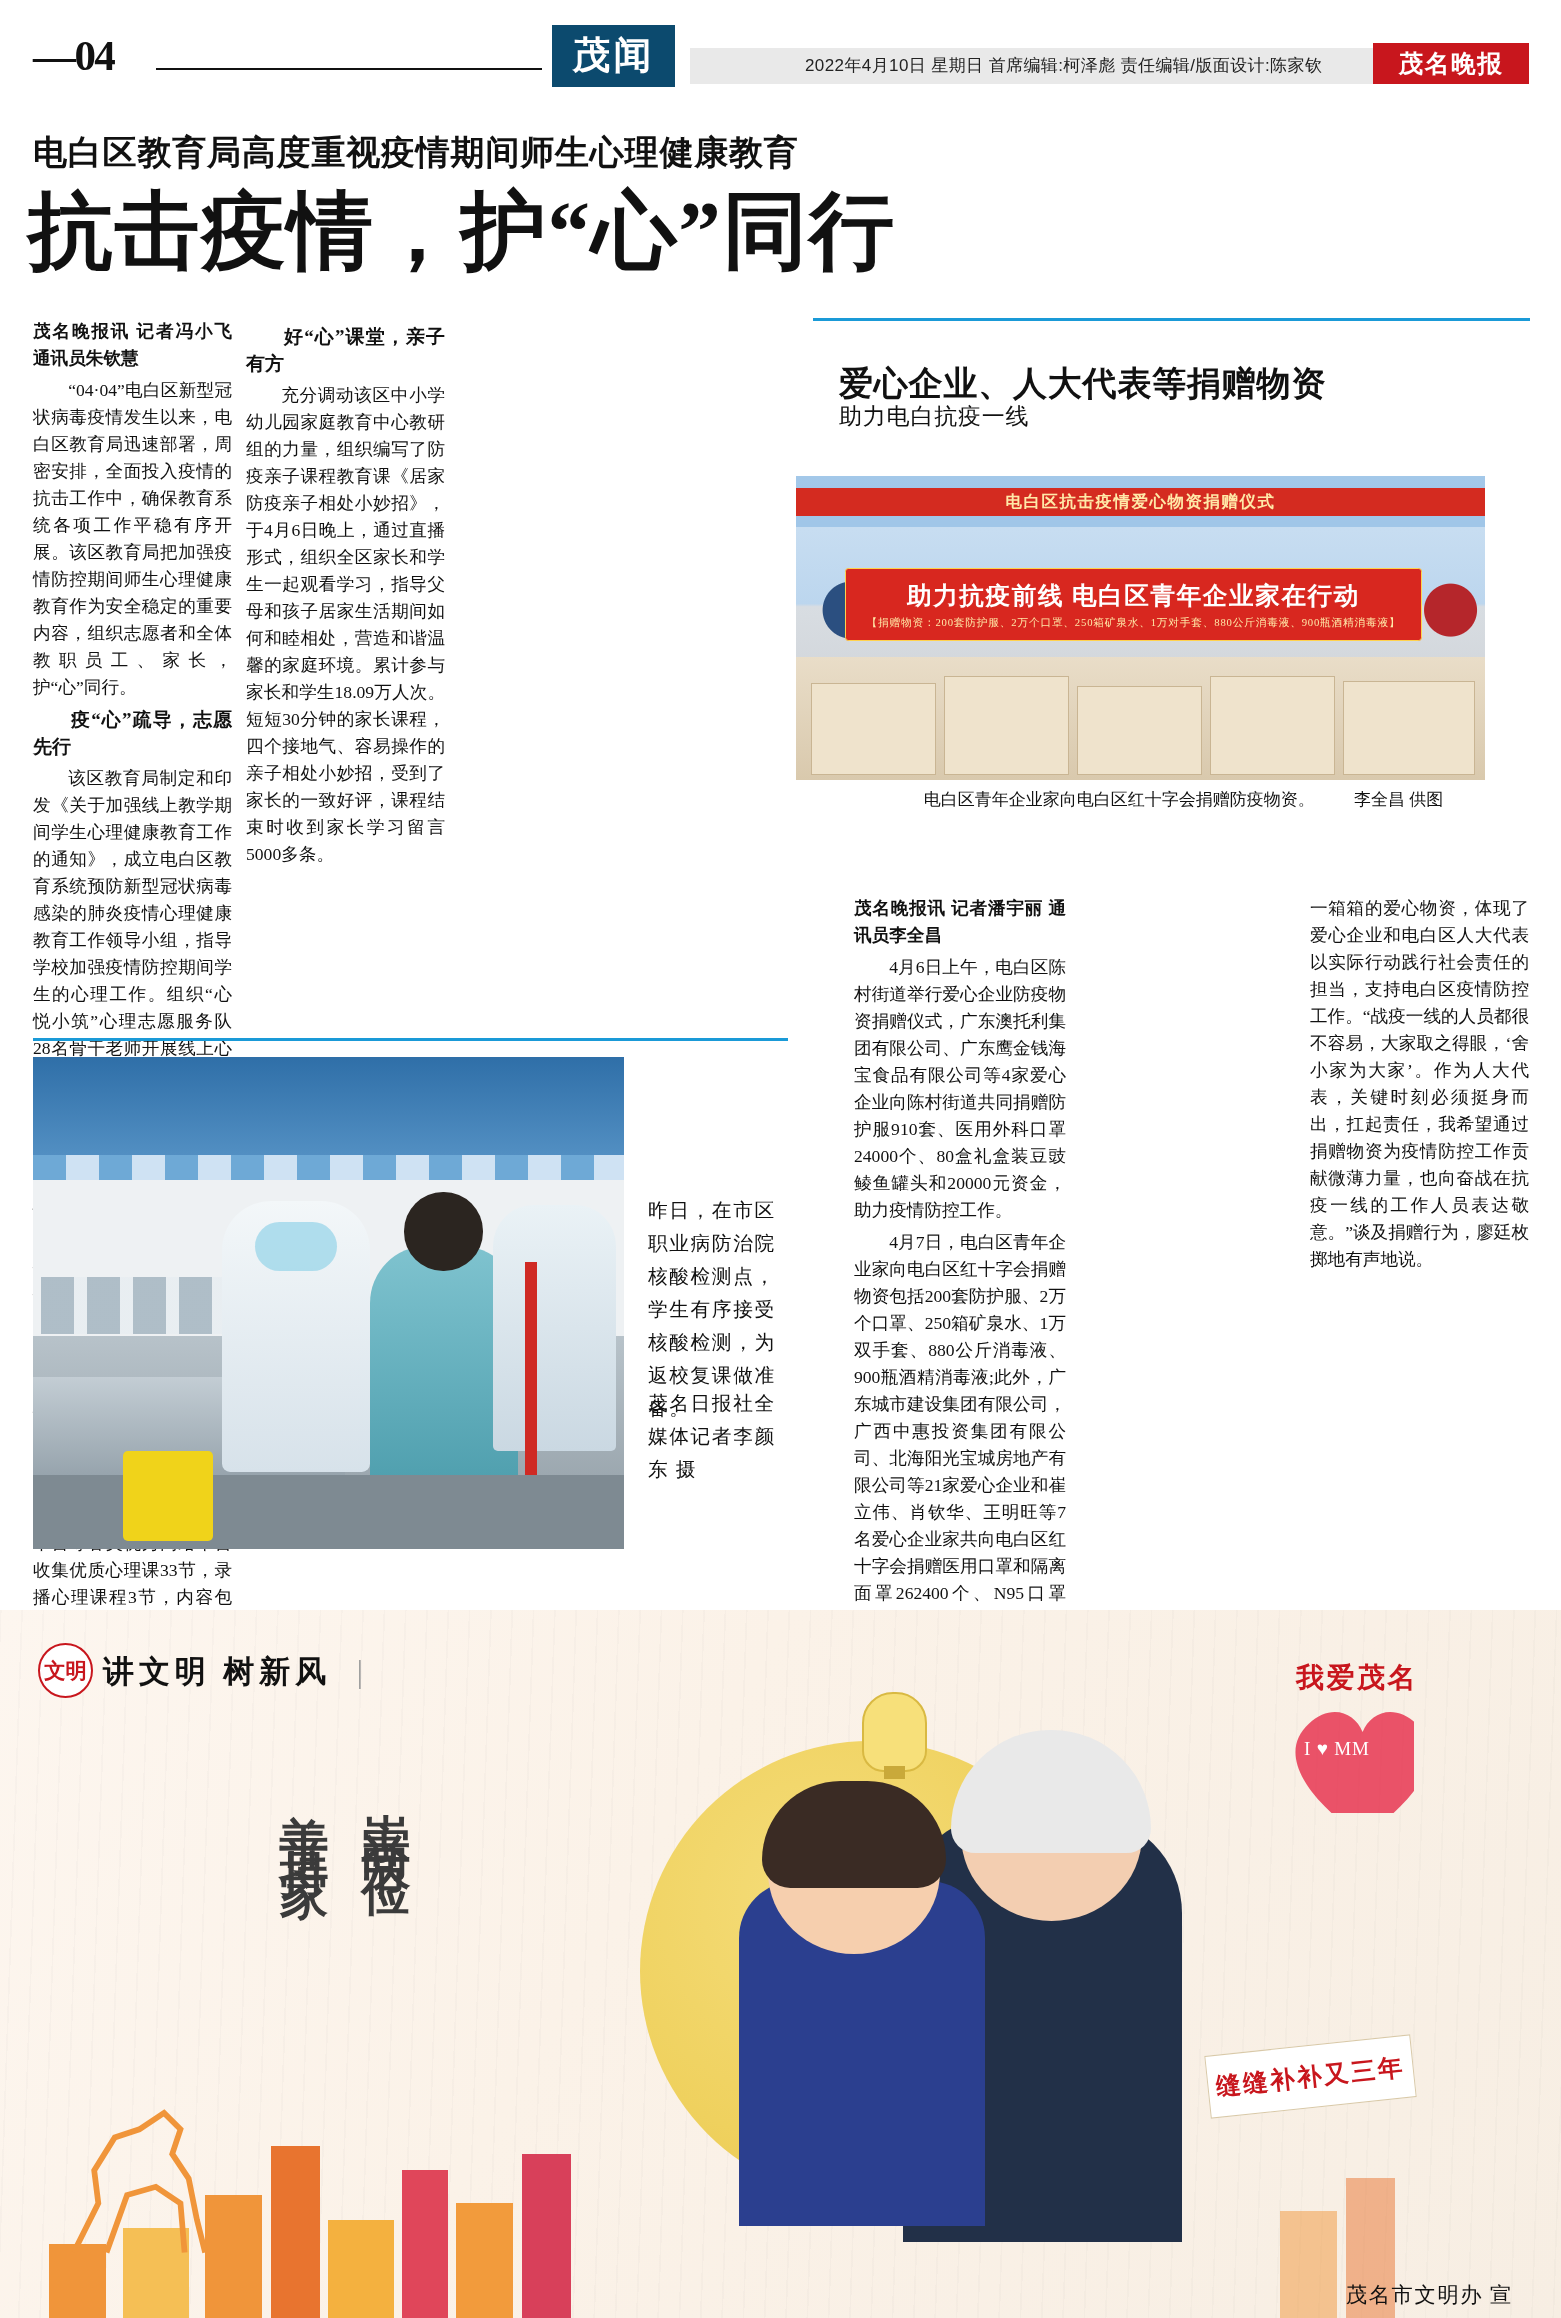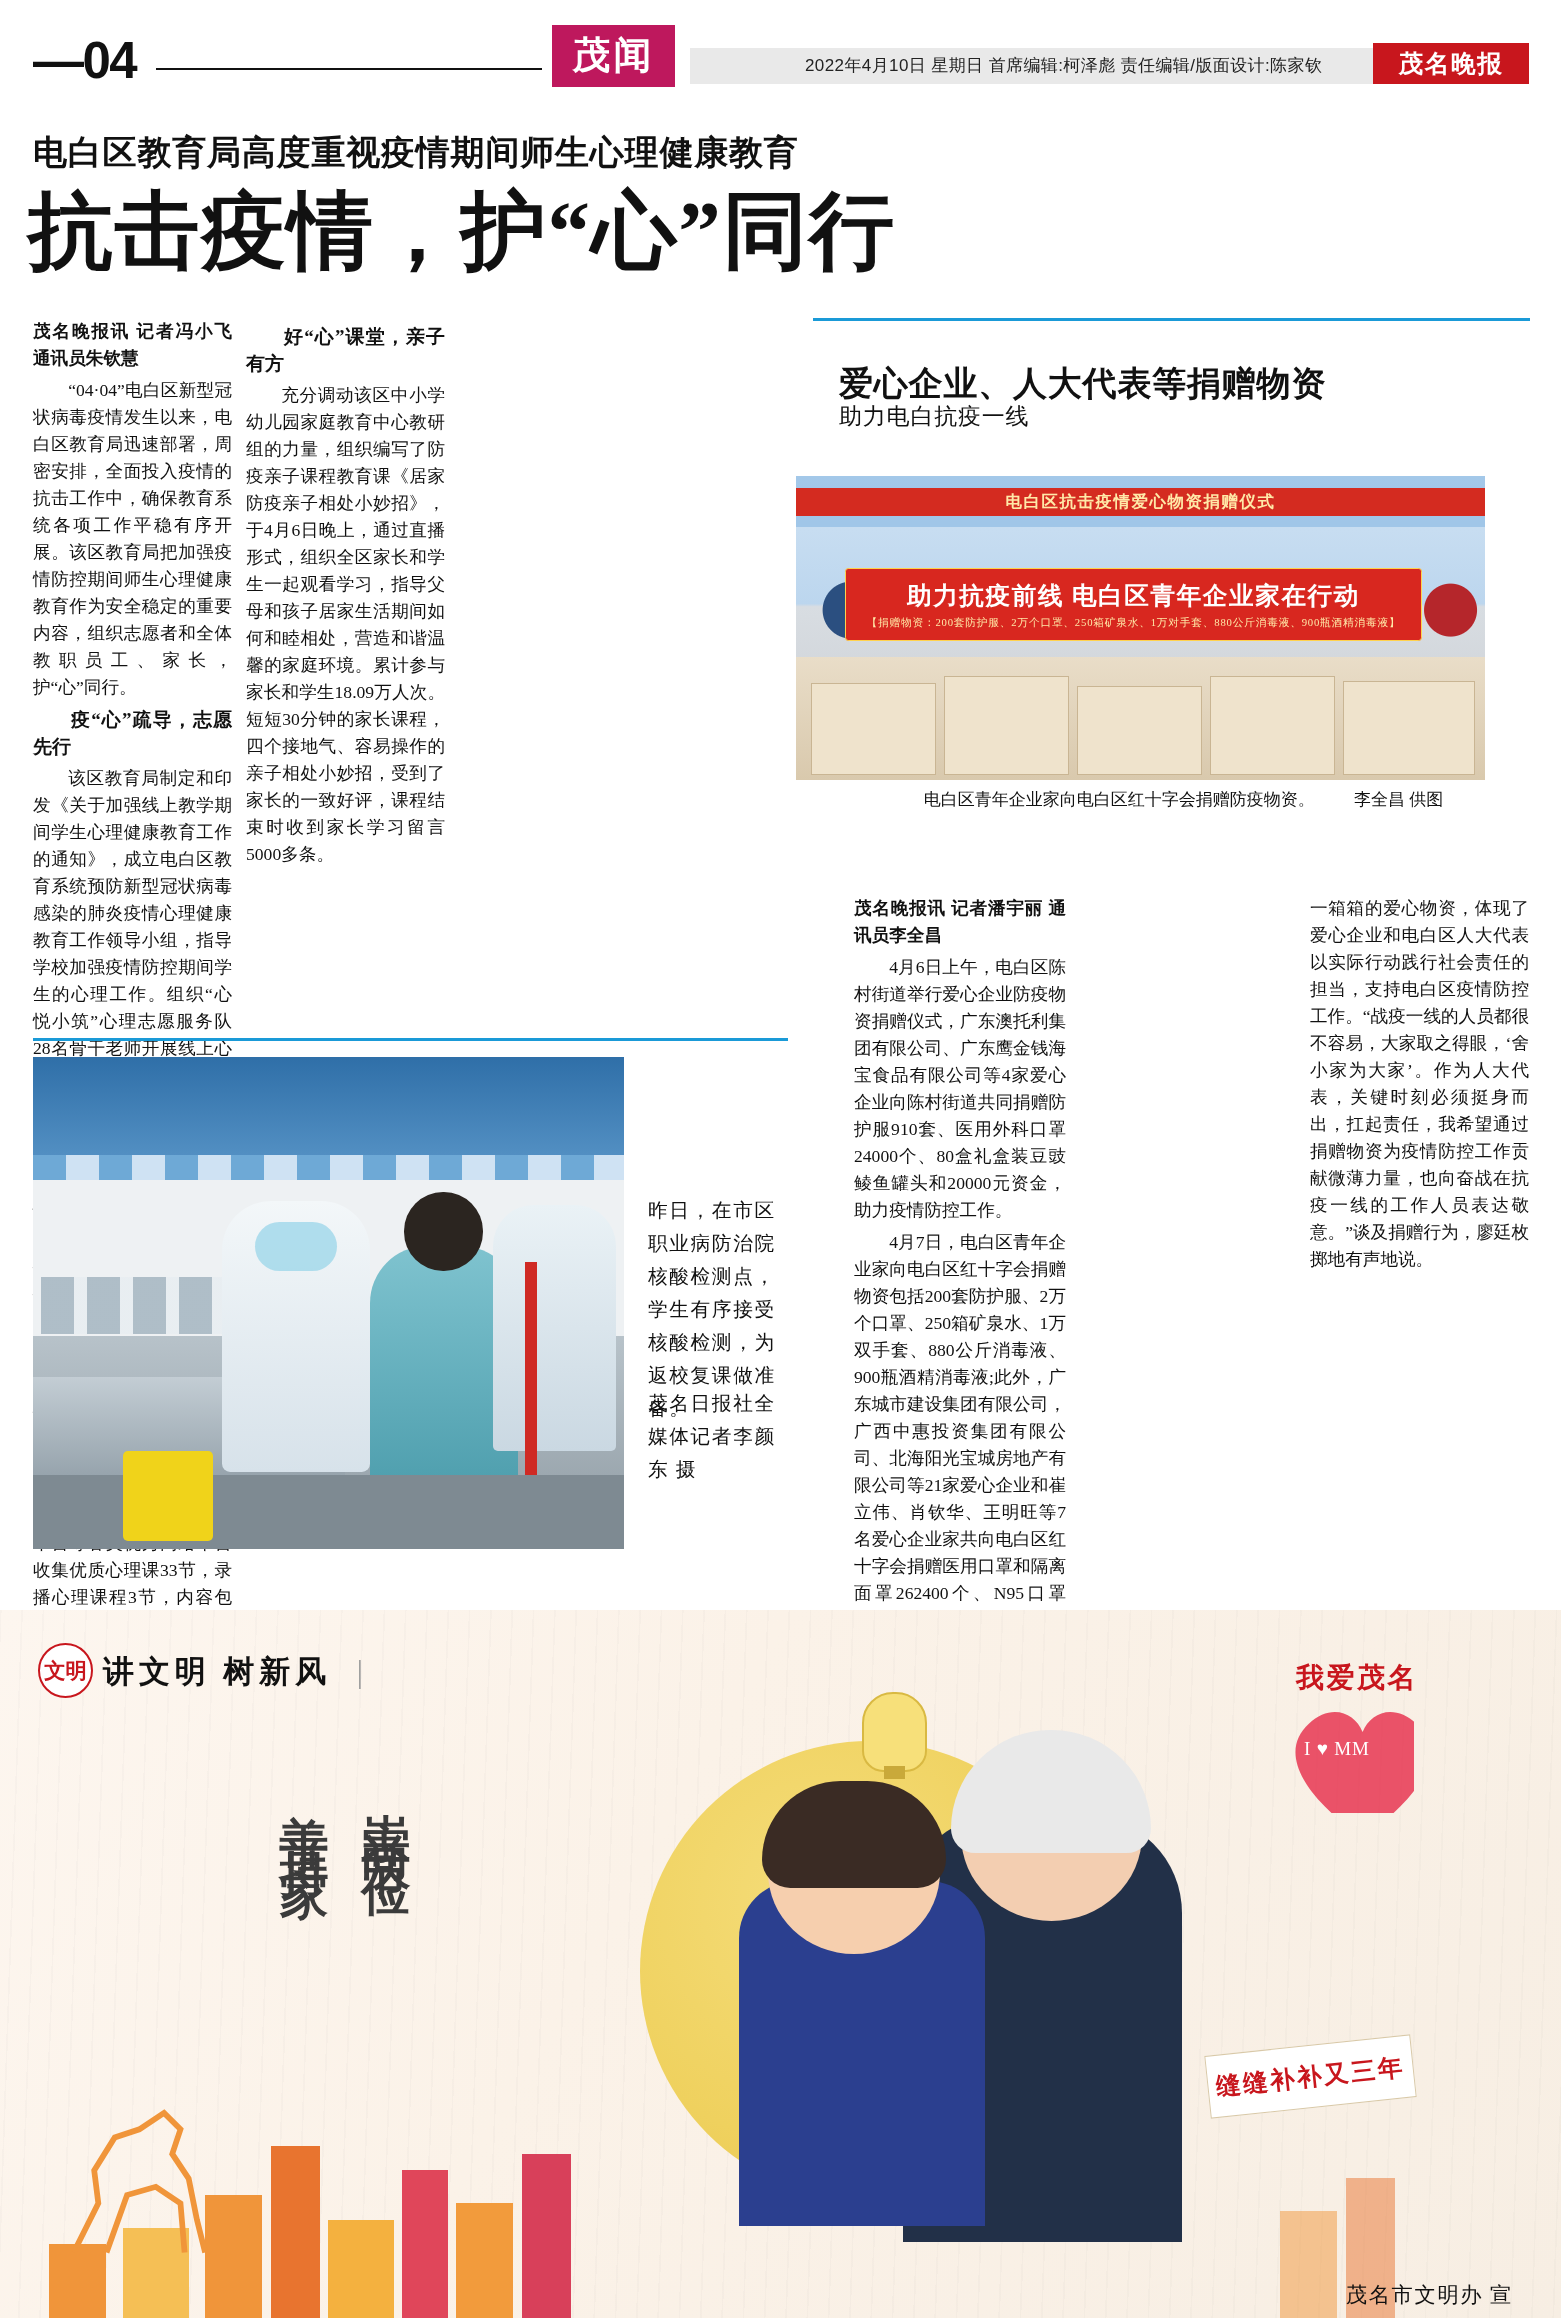--- a/index.html
+++ b/index.html
@@ -15,30 +15,30 @@
     position:absolute;inset:0;
     padding:0;
   }
 
   
   .masthead{
     position:absolute;left:33px;top:24.6px;width:1496px;height:71px;
   }
   .folio{
     position:absolute;left:0;top:6.6px;
-    font-family:Liberation Sans, sans-serif;
-    font-size:51px;font-weight:bold;letter-spacing:-1.6px;color:#111;
+    font-family:Liberation Serif, serif;
+    font-size:43px;font-weight:bold;letter-spacing:-1.6px;color:#111;
   }
   .folio .dash{color:#111;}
   .rule-left{
     position:absolute;left:123px;top:43px;width:386px;height:2.5px;background:#111;
   }
   .section-badge{
     position:absolute;left:519px;top:0px;width:123px;height:62px;
-    background:#be185d;color:#fff;
+    background:#0c4a6e;color:#fff;
     display:flex;align-items:center;justify-content:center;
     font-family:"Liberation Serif",serif;
     font-size:38px;font-weight:bold;letter-spacing:3.3px;
   }
   .rule-right{
     position:absolute;left:657px;top:43px;width:98px;height:2.5px;background:#111;
   }
   .meta-bar{
     position:absolute;left:657px;top:23px;width:689px;height:36px;
     background:#e9e9e9;

